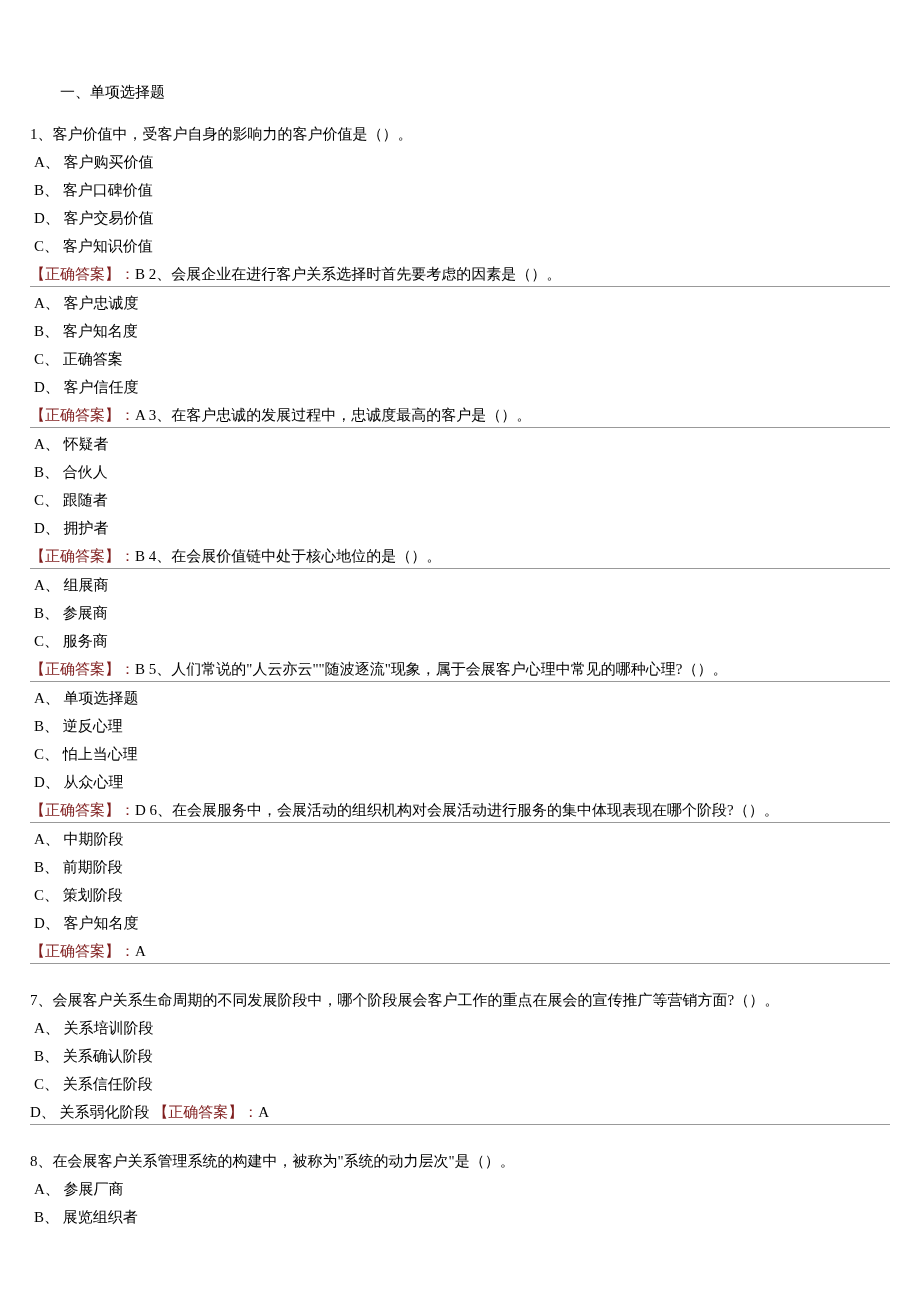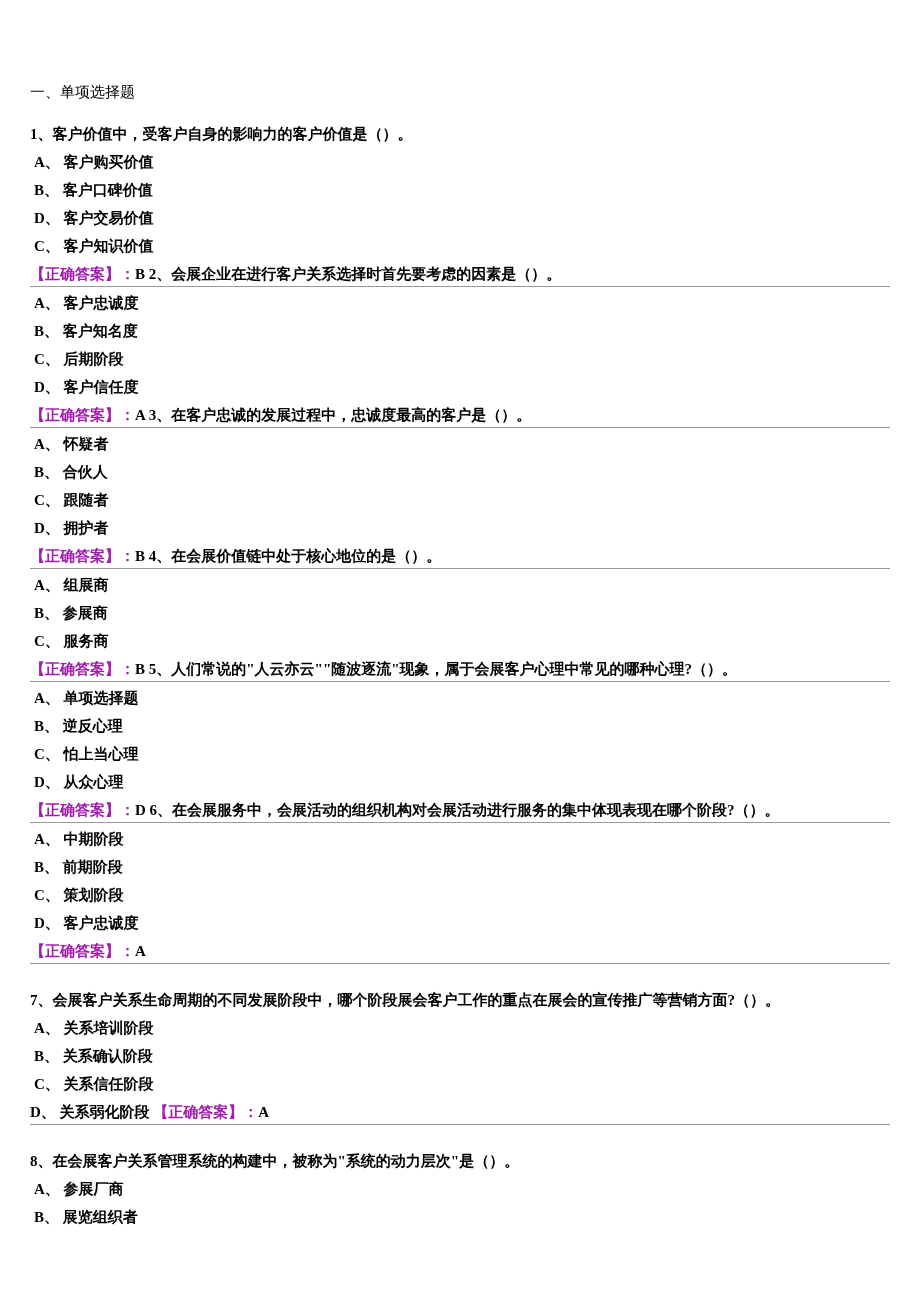--- a/index.html
+++ b/index.html
@@ -11,38 +11,38 @@
       font-family: "SimSun", "宋体", serif;
       font-size: 15px;
       line-height: 1.6;
       color: #000;
       background: #fff;
       padding: 80px 30px 40px 30px;
       width: 920px;
     }
     .section-title {
       margin-bottom: 18px;
+      margin-left: 30px;
     }
     .question {
       margin-bottom: 0;
-      font-weight: bold;
     }
     .q-text {
       margin: 0;
     }
     .option {
       margin: 4px;
     }
     .answer-line {
       border-bottom: 1px solid #999;
       display: block;
       margin-bottom: 0;
     }
     .correct-answer {
-      color: #a21caf;
+      color: #7f1d1d;
       text-align: center;
     }
     .spacer {
       height: 24px;
     }
   </style>
 </head>
 <body>
 
 <div class="section-title">一、单项选择题</div>
@@ -54,21 +54,21 @@
   <div class="option">D、 客户交易价值</div>
   <div class="option">C、 客户知识价值</div>
   <div class="answer-line">
     <span class="correct-answer">【正确答案】：</span><span>B</span> <span>2、会展企业在进行客户关系选择时首先要考虑的因素是（）。</span>
   </div>
 </div>
 
 <div class="question">
   <div class="option">A、 客户忠诚度</div>
   <div class="option">B、 客户知名度</div>
-  <div class="option">C、 后期阶段</div>
+  <div class="option">C、 正确答案</div>
   <div class="option">D、 客户信任度</div>
   <div class="answer-line">
     <span class="correct-answer">【正确答案】：</span><span>A</span> <span>3、在客户忠诚的发展过程中，忠诚度最高的客户是（）。</span>
   </div>
 </div>
 
 <div class="question">
   <div class="option">A、 怀疑者</div>
   <div class="option">B、 合伙人</div>
   <div class="option">C、 跟随者</div>
@@ -94,21 +94,21 @@
   <div class="option">D、 从众心理</div>
   <div class="answer-line">
     <span class="correct-answer">【正确答案】：</span><span>D</span> <span>6、在会展服务中，会展活动的组织机构对会展活动进行服务的集中体现表现在哪个阶段?（）。</span>
   </div>
 </div>
 
 <div class="question">
   <div class="option">A、 中期阶段</div>
   <div class="option">B、 前期阶段</div>
   <div class="option">C、 策划阶段</div>
-  <div class="option">D、 客户忠诚度</div>
+  <div class="option">D、 客户知名度</div>
   <div class="answer-line">
     <span class="correct-answer">【正确答案】：</span><span>A</span>
   </div>
 </div>
 
 <div class="spacer"></div>
 
 <div class="question">
   <div class="q-text">7、会展客户关系生命周期的不同发展阶段中，哪个阶段展会客户工作的重点在展会的宣传推广等营销方面?（）。</div>
   <div class="option">A、 关系培训阶段</div>

